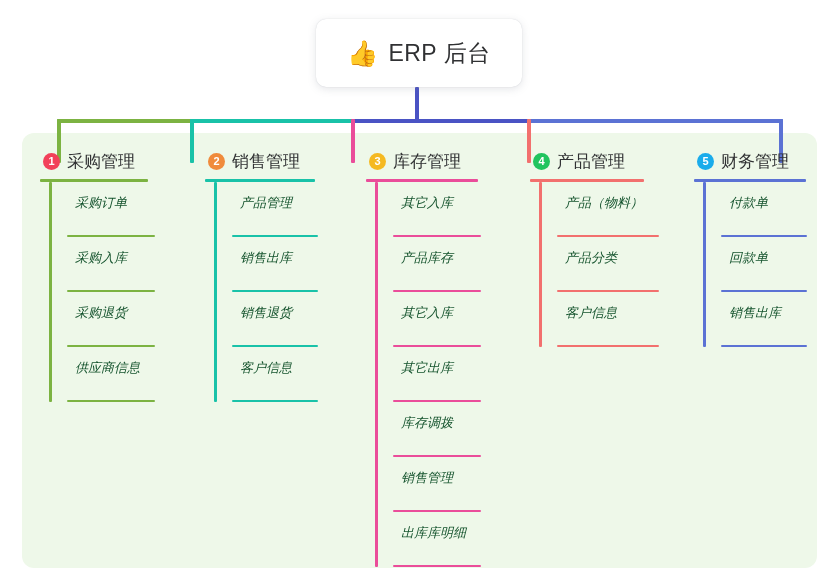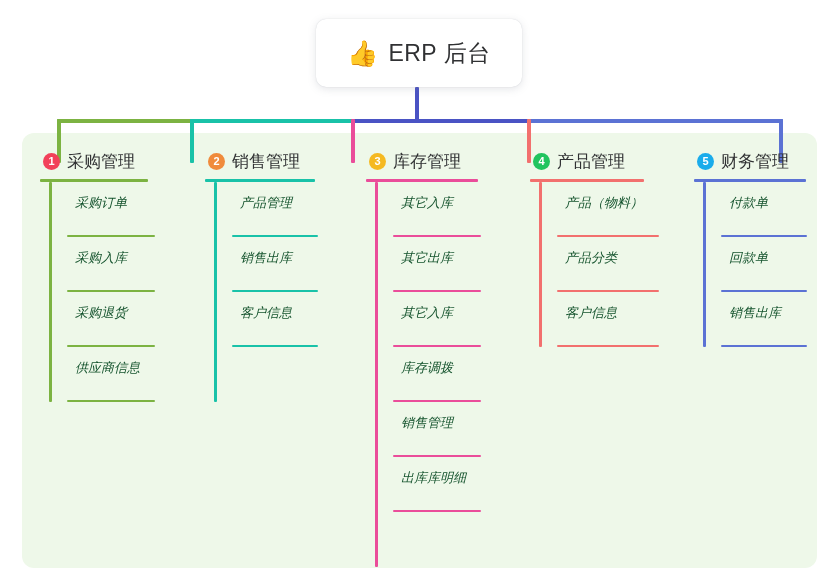--- a/index.html
+++ b/index.html
@@ -203,43 +203,51 @@
           <div class="spine" style="background: rgb(25, 194, 168); height: 220px;"></div>
           <div class="leaf">
             <span class="leaf-text">产品管理</span>
             <span class="leaf-underline" style="background: rgb(25, 194, 168); width: 86px;"></span>
           </div>
           <div class="leaf">
             <span class="leaf-text">销售出库</span>
             <span class="leaf-underline" style="background: rgb(25, 194, 168); width: 86px;"></span>
           </div>
           <div class="leaf">
+            <span class="leaf-text">销售退货</span>
+            <span class="leaf-underline" style="background: rgb(25, 194, 168); width: 86px;"></span>
+          </div>
+          <div class="leaf">
             <span class="leaf-text">客户信息</span>
             <span class="leaf-underline" style="background: rgb(25, 194, 168); width: 86px;"></span>
           </div>
         </div>
       </div>
       <div class="branch" style="left: 366px; top: 148px;">
         <div class="branch-head">
           <span class="badge" style="background: rgb(245, 185, 33);">3</span>
           <span class="branch-label">库存管理</span>
         </div>
         <div class="branch-underline" style="background: rgb(234, 77, 154); width: 112px;"></div>
         <div class="branch-body">
           <div class="spine" style="background: rgb(234, 77, 154); height: 385px;"></div>
           <div class="leaf">
             <span class="leaf-text">其它入库</span>
             <span class="leaf-underline" style="background: rgb(234, 77, 154); width: 88px;"></span>
           </div>
           <div class="leaf">
+            <span class="leaf-text">产品库存</span>
+            <span class="leaf-underline" style="background: rgb(234, 77, 154); width: 88px;"></span>
+          </div>
+          <div class="leaf">
+            <span class="leaf-text">其它入库</span>
+            <span class="leaf-underline" style="background: rgb(234, 77, 154); width: 88px;"></span>
+          </div>
+          <div class="leaf">
             <span class="leaf-text">其它出库</span>
-            <span class="leaf-underline" style="background: rgb(234, 77, 154); width: 88px;"></span>
-          </div>
-          <div class="leaf">
-            <span class="leaf-text">其它入库</span>
             <span class="leaf-underline" style="background: rgb(234, 77, 154); width: 88px;"></span>
           </div>
           <div class="leaf">
             <span class="leaf-text">库存调拨</span>
             <span class="leaf-underline" style="background: rgb(234, 77, 154); width: 88px;"></span>
           </div>
           <div class="leaf">
             <span class="leaf-text">销售管理</span>
             <span class="leaf-underline" style="background: rgb(234, 77, 154); width: 88px;"></span>
           </div>

